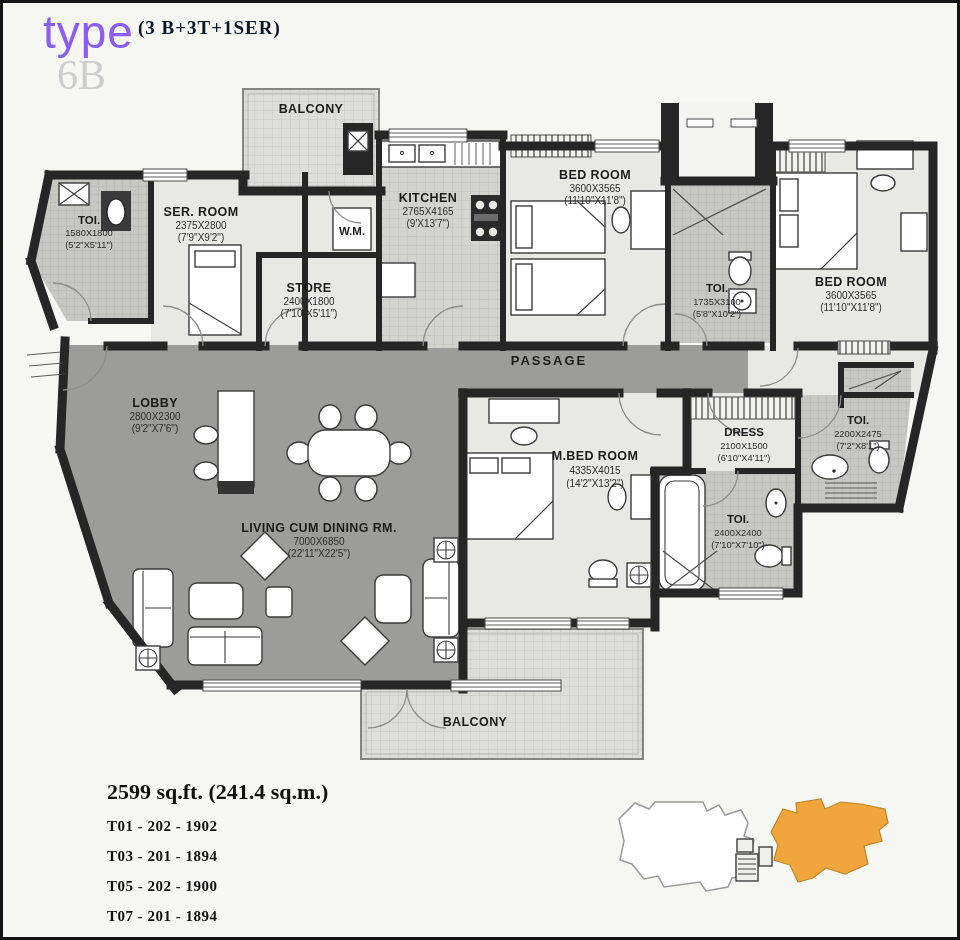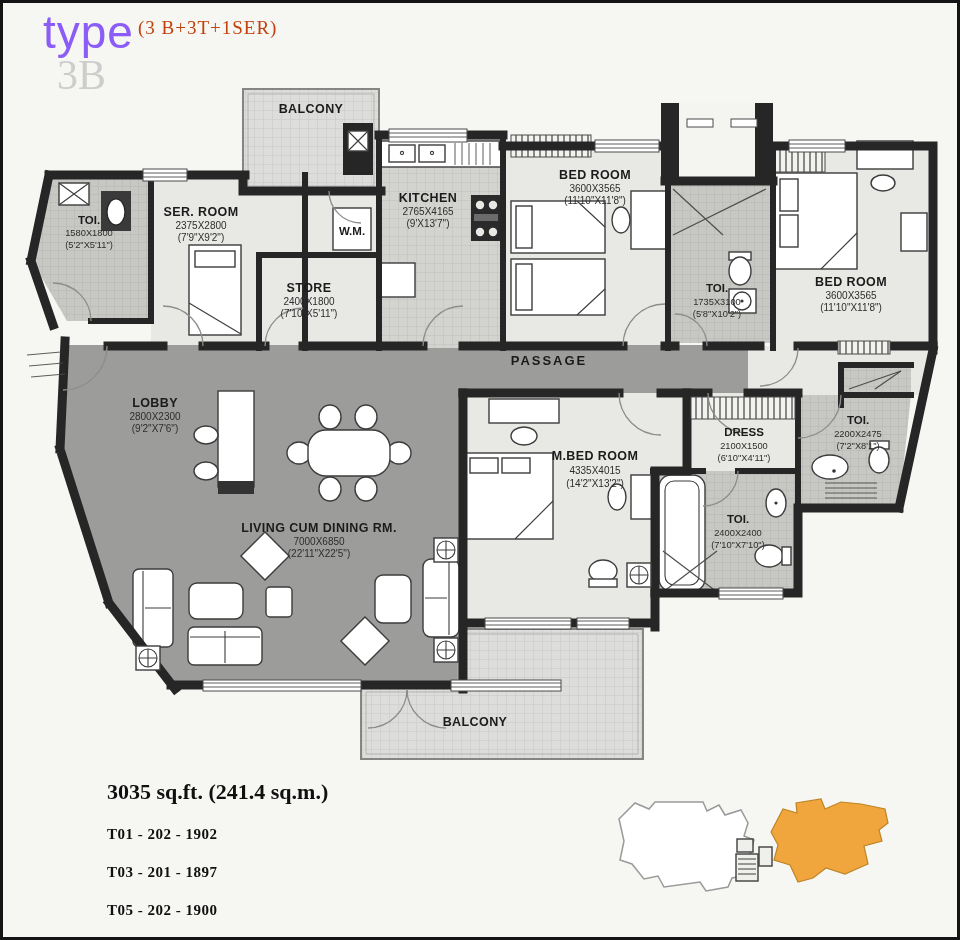--- a/index.html
+++ b/index.html
@@ -3,28 +3,28 @@
 <meta charset="utf-8">
 <style>
   html,body{margin:0;padding:0;background:#e9e9e6;}
   .page{position:relative;width:960px;height:940px;background:#f6f6f3;
         border:3px solid #141414;box-sizing:border-box;overflow:hidden;
         font-family:"Liberation Sans",sans-serif;}
   .plan-svg{position:absolute;left:0;top:0;}
   
   .hdr{position:absolute;left:40px;top:2px;z-index:5;}
   .type-word{font-family:Liberation Sans, sans-serif;font-size:46px;color:#8b5cf6;letter-spacing:1px;}
-  .type-code{font-family:"Liberation Serif",serif;font-size:19px;font-weight:400;color:#c2410c;
+  .type-code{font-family:"Liberation Serif",serif;font-size:19px;font-weight:700;color:#0f172a;
              letter-spacing:1px;vertical-align:14px;margin-left:4px;}
   .type-name{font-family:"Liberation Serif",serif;font-size:42px;color:#cdcdcd;
              display:block;margin:-8px 0 0 14px;}
   
   .ftr{position:absolute;left:104px;top:776px;z-index:5;}
   .area{font-family:"Liberation Serif",serif;font-weight:700;font-size:22px;color:#101010;}
-  .unit{font-family:"Liberation Serif",serif;font-weight:700;font-size:15px;color:#101010;margin-top:21px;letter-spacing:.5px;}
+  .unit{font-family:"Liberation Serif",serif;font-weight:700;font-size:15px;color:#101010;margin-top:13px;letter-spacing:.5px;}
   
   text{text-anchor:middle;}
   .rname{font:700 12.5px "Liberation Sans",sans-serif;fill:#1b1b1b;letter-spacing:.4px;}
   .rname-sm{font:700 11.5px "Liberation Sans",sans-serif;fill:#1b1b1b;}
   .rdim{font:400 10px "Liberation Sans",sans-serif;fill:#2d2d2d;}
   .rdim-sm{font:400 9.3px "Liberation Sans",sans-serif;fill:#2d2d2d;}
   .psg{font:700 13px "Liberation Sans",sans-serif;fill:#1b1b1b;letter-spacing:2px;}
   .furn{fill:#ffffff;stroke:#3c3c3c;stroke-width:1.4;}
   .furnln{stroke:#3c3c3c;stroke-width:1.1;fill:none;}
   .wallO{stroke:#262626;stroke-width:9;fill:none;stroke-linecap:square;}
@@ -34,21 +34,21 @@
   .winln{stroke:#4a4a4a;stroke-width:.9;}
   .diag{stroke:#4e4e4e;stroke-width:1.2;fill:none;}
 </style>
 </head>
 <body>
 
 <div class="page">
 
   <div class="hdr">
     <span class="type-word">type</span><span class="type-code">(3 B+3T+1SER)</span>
-    <span class="type-name">3B</span>
+    <span class="type-name">6B</span>
   </div>
 
   <svg class="plan-svg" width="960" height="940" viewBox="0 0 960 940">
     <defs>
       <pattern id="gridBal" width="9" height="9" patternUnits="userSpaceOnUse">
         <rect width="9" height="9" fill="#dddddb"></rect>
         <path d="M9,0 V9 M0,9 H9" stroke="#c8c8c5" stroke-width="1" fill="none"></path>
       </pattern>
       <pattern id="gridToi" width="8" height="8" patternUnits="userSpaceOnUse">
         <rect width="8" height="8" fill="#c7c7c4"></rect>
@@ -385,20 +385,20 @@
         <rect x="756" y="844" width="13" height="19"></rect>
         <path d="M735,856 H753 M735,861 H753 M735,866 H753 M735,871 H753" stroke-width="1"></path>
       </g>
       <path d="M768,829 L780,806 L794,810 L793,800 L818,796 L822,806 L838,799 L858,801 L882,806
            L885,820 L876,827 L879,838 L861,843 L865,861 L842,871 L823,865 L810,875 L795,879
            L787,862 L771,857 L775,842 Z" fill="#F0A63C" stroke="#BE8526" stroke-width="1.2"></path>
     </g>
   </svg>
 
   <div class="ftr">
-    <div class="area">3035 sq.ft. (241.4 sq.m.)</div>
+    <div class="area">2599 sq.ft. (241.4 sq.m.)</div>
     <div class="unit">T01 - 202 - 1902</div>
-    <div class="unit">T03 - 201 - 1897</div>
+    <div class="unit">T03 - 201 - 1894</div>
     <div class="unit">T05 - 202 - 1900</div>
     <div class="unit">T07 - 201 - 1894</div>
   </div>
 
 </div>
 
 </body></html>

